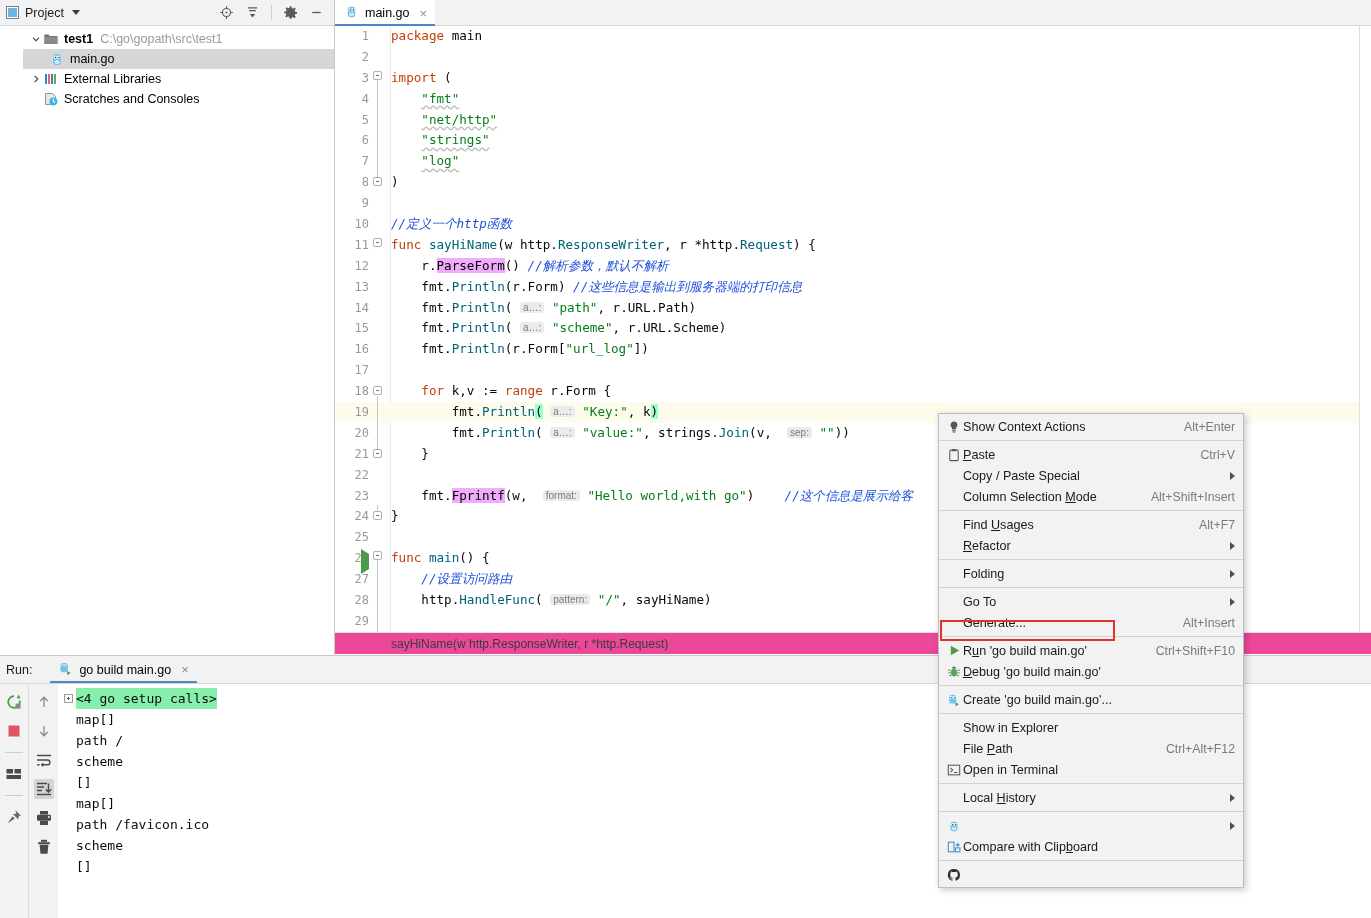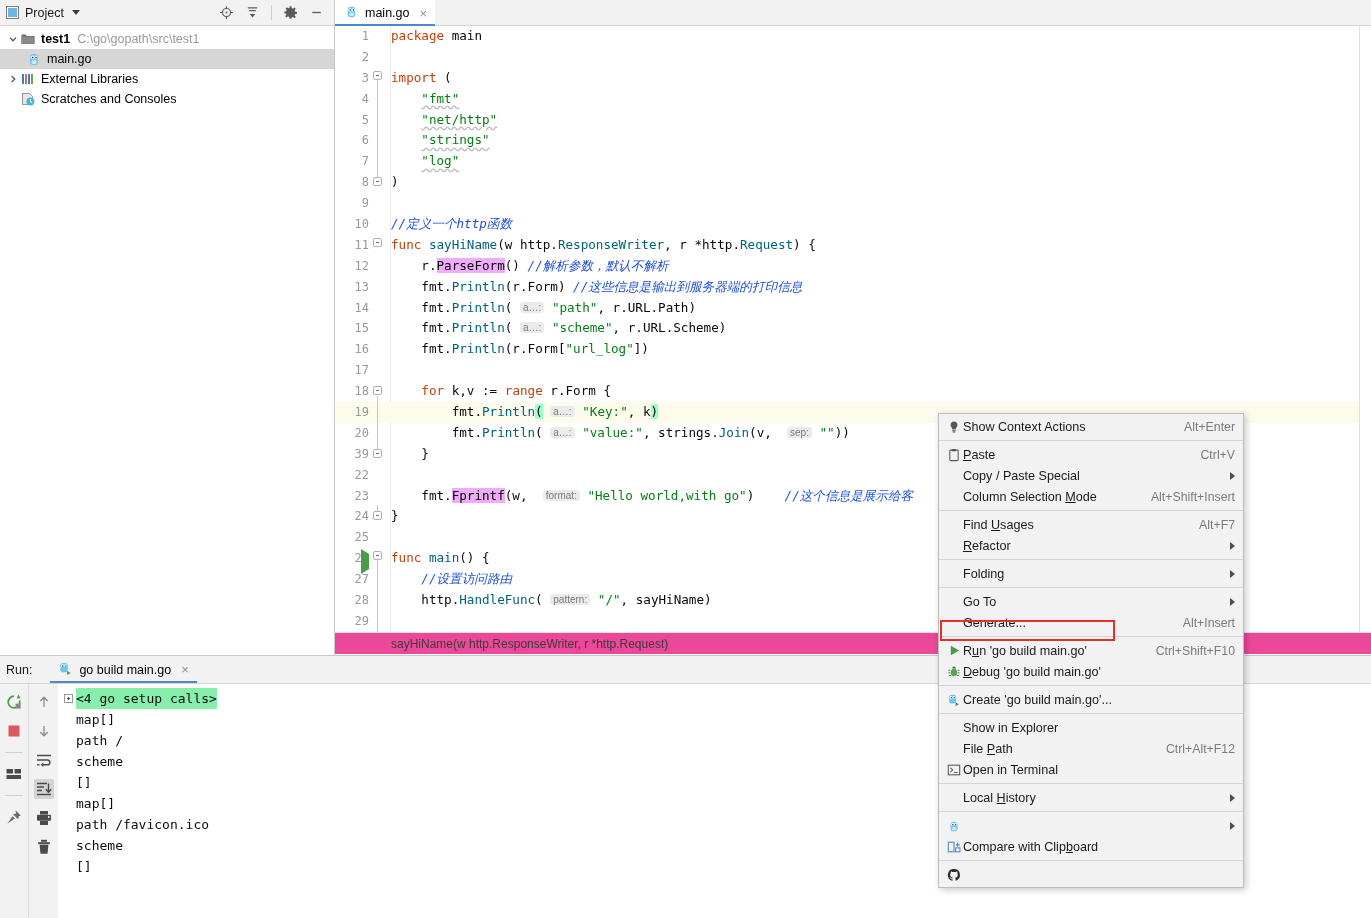--- a/index.html
+++ b/index.html
@@ -35,21 +35,21 @@
   .caret-dn {
     width: 0; height: 0; border-left: 4px solid transparent; border-right: 4px solid transparent;
     border-top: 5px solid #3c3c3c; margin-left: 2px;
   }
   .proj-tools { margin-left: auto; display: flex; align-items: center; gap: 11px; padding-right: 4px; }
   .tw-icon { width: 15px; height: 15px; display: block; }
   .tw-sep { width: 1px; height: 15px; background: #cfcfcf; }
 
   .tree { padding-top: 3px; font-size: 12.5px; }
   .tree-row {
-    display: flex; align-items: center; height: 20px; padding-left: 6px; white-space: nowrap;
+    display: flex; align-items: center; height: 20px; padding-left: 6px; white-space: nowrap; margin-left: 23px;
   }
   .tree-row.selected { background: #d6d6d6; }
   .tw-arrow { width: 14px; flex: none; display: flex; align-items: center; justify-content: center; }
   .tw-arrow svg { display: block; }
   .tree-ic { width: 16px; height: 16px; flex: none; margin-right: 5px; display: block; }
   .tree-label { color: #000; }
   .tree-label.bold { font-weight: bold; }
   .tree-path { color: #999999; margin-left: 7px; }
   .ind1 { padding-left: 6px; }
   .ind2 { padding-left: 26px; }
@@ -351,21 +351,21 @@
       <div class="ln-row"><span class="ln-num">16</span><span class="ln-code">    <span class="id">fmt</span><span class="pl">.</span><span class="fn">Println</span><span class="pl">(</span><span class="id">r</span><span class="pl">.</span><span class="id">Form</span><span class="pl">[</span><span class="str">"url_log"</span><span class="pl">])</span></span></div>
 
       <div class="ln-row"><span class="ln-num">17</span><span class="ln-code"></span></div>
 
       <div class="ln-row"><span class="ln-num">18</span><span class="ln-gutter"><span class="fold" style="position:absolute;left:0;top:5px"></span><span class="fold-stem" style="top:15px;height:8px"></span></span><span class="ln-code">    <span class="kw">for</span> <span class="id">k,v</span> <span class="pl">:=</span> <span class="kw">range</span> <span class="id">r</span><span class="pl">.</span><span class="id">Form</span> <span class="pl">{</span></span></div>
 
       <div class="ln-row caret"><span class="ln-num">19</span><span class="ln-gutter"><span class="fold-stem" style="top:0;height:21px"></span></span><span class="ln-code">        <span class="id">fmt</span><span class="pl">.</span><span class="fn">Println</span><span class="hl-br">(</span><span class="pl"> </span><span class="hint">a…:</span> <span class="str">"Key:"</span><span class="pl">,</span> <span class="id">k</span><span class="hl-br">)</span></span></div>
 
       <div class="ln-row"><span class="ln-num">20</span><span class="ln-gutter"><span class="fold-stem" style="top:0;height:21px"></span></span><span class="ln-code">        <span class="id">fmt</span><span class="pl">.</span><span class="fn">Println</span><span class="pl">( </span><span class="hint">a…:</span> <span class="str">"value:"</span><span class="pl">,</span> <span class="id">strings</span><span class="pl">.</span><span class="fn">Join</span><span class="pl">(</span><span class="id">v</span><span class="pl">, </span> <span class="hint">sep:</span> <span class="str">""</span><span class="pl">))</span></span></div>
 
-      <div class="ln-row"><span class="ln-num">39</span><span class="ln-gutter"><span class="fold-end"></span><span class="fold" style="position:absolute;left:0;top:5px"></span></span><span class="ln-code">    <span class="pl">}</span></span></div>
+      <div class="ln-row"><span class="ln-num">21</span><span class="ln-gutter"><span class="fold-end"></span><span class="fold" style="position:absolute;left:0;top:5px"></span></span><span class="ln-code">    <span class="pl">}</span></span></div>
 
       <div class="ln-row"><span class="ln-num">22</span><span class="ln-code"></span></div>
 
       <div class="ln-row"><span class="ln-num">23</span><span class="ln-code">    <span class="id">fmt</span><span class="pl">.</span><span class="hl-sym">Fprintf</span><span class="pl">(</span><span class="id">w</span><span class="pl">, </span> <span class="hint">format:</span> <span class="str">"Hello world,with go"</span><span class="pl">)</span>    <span class="cm">//这个信息是展示给客</span></span></div>
 
       <div class="ln-row"><span class="ln-num">24</span><span class="ln-gutter"><span class="fold-end"></span><span class="fold" style="position:absolute;left:0;top:5px"></span></span><span class="ln-code"><span class="pl">}</span></span></div>
 
       <div class="ln-row"><span class="ln-num">25</span><span class="ln-code"></span></div>
 
       <div class="ln-row"><span class="ln-num">26</span><span style="position:absolute;left:26px;top:6px"><span class="run-arrow"></span></span><span class="ln-gutter"><span class="fold"></span><span class="fold-stem"></span></span><span class="ln-code"><span class="kw">func</span> <span class="fn">main</span><span class="pl">() {</span></span></div>

